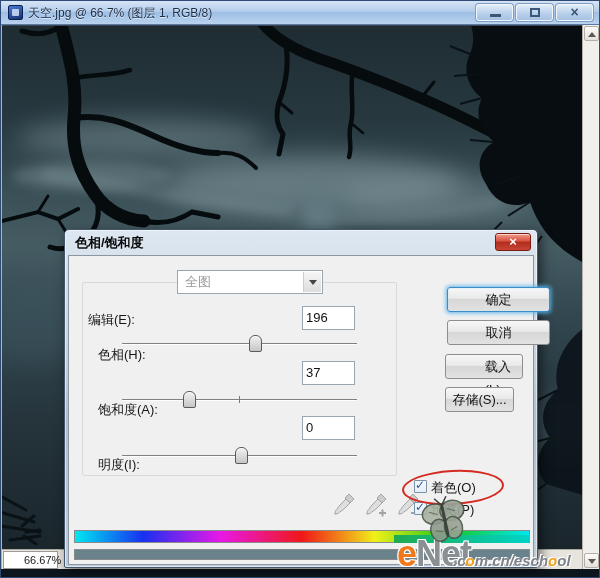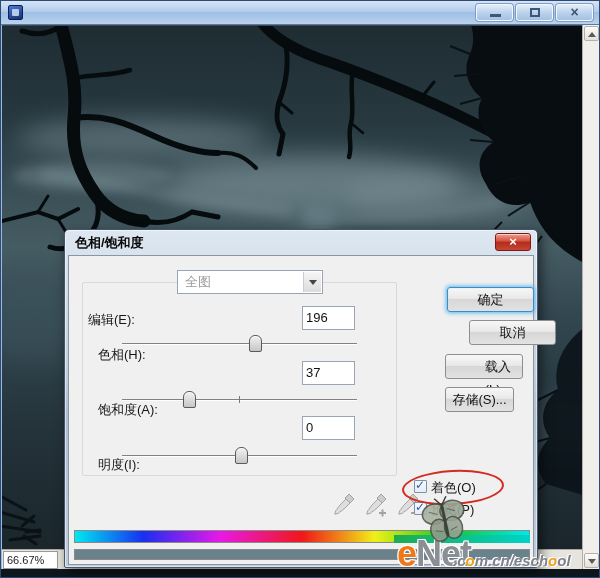--- a/index.html
+++ b/index.html
@@ -44,21 +44,21 @@
     position:absolute;left:581px;top:24px;width:17px;height:544px;
     background:#f1efeb;border-left:1px solid #b4b0a8;
   }
   .sb-btn{position:absolute;left:1px;width:15px;height:15px;background:linear-gradient(180deg,#fdfcfa,#e4e1da);border:1px solid #b4b0a8;border-radius:2px;}
   .sb-btn.up{top:1px;} .sb-btn.down{bottom:1px;}
   .tri-up{position:absolute;left:3px;top:5px;width:0;height:0;border-left:4px solid transparent;border-right:4px solid transparent;border-bottom:5px solid #5a5a5a;}
   .tri-down{position:absolute;left:3px;top:5px;width:0;height:0;border-left:4px solid transparent;border-right:4px solid transparent;border-top:5px solid #5a5a5a;}
   .statusbar{position:absolute;left:1px;top:548px;width:580px;height:20px;background:#e6e4dc;border-top:1px solid #aca89e;}
   .zoom-box{
     position:absolute;left:1px;top:1px;width:55px;height:18px;background:#fff;
-    border:1px solid #9a9a9a;font-size:11px;line-height:17px;padding-left:3px;color:#222;
+    border:1px solid #9a9a9a;font-size:11px;line-height:17px;padding-left:20px;color:#222;
   }
   .bottom-frame{position:absolute;left:0;top:568px;width:600px;height:10px;background:#0d161d;}
   
   .dialog{
     position:absolute;left:63px;top:228px;width:474px;height:339px;z-index:10;
     border:1px solid #46566a;border-radius:5px 5px 2px 2px;
     background:linear-gradient(180deg,#dde7f1 0%,#c3d0de 40%,#aebfd2 55%,#bfccdb 100%);
     box-shadow:3px 4px 12px rgba(0,0,0,.55), inset 0 0 0 1px rgba(255,255,255,.5);
   }
   .dlg-title{
@@ -92,21 +92,21 @@
   .slider{position:absolute;left:57px;width:235px;height:18px;}
   .slider .track{position:absolute;left:0;top:9px;width:100%;height:1px;background:#818181;box-shadow:0 1px 0 rgba(255,255,255,.9);}
   .slider .tick{position:absolute;top:6px;width:1px;height:7px;background:#7a7a7a;}
   .thumb{
     position:absolute;top:1px;width:13px;height:17px;
     background:linear-gradient(180deg,#f2f2f2,#c6c6c6);
     border:1px solid #5a5a5a;border-radius:6px 6px 2px 2px;
     box-shadow:inset 0 1px 0 #fff;
   }
   .btn{
-    position:absolute;width:87px;height:25px;border-radius:3px;
+    position:absolute;width:103px;height:25px;border-radius:3px;
     background:linear-gradient(180deg,#f7f7f7 0%,#e9e9e9 45%,#d7d7d7 50%,#e2e2e2 100%);
     border:1px solid #8e8e8e;font-size:13px;color:#111;text-align:center;line-height:23px;
   }
   .btn.default{border:1px solid #3c8cc8;box-shadow:0 0 4px 1px #5ab4ea, inset 0 0 2px #bfe4f8;}
   .checkrow{position:absolute;height:14px;}
   .checkbox{
     position:absolute;left:0;top:0;width:13px;height:13px;background:linear-gradient(180deg,#f4f8fb,#e6eef5);
     border:1px solid #7a92a8;border-radius:1px;
   }
   .checkbox span{position:absolute;left:0px;top:-3px;font-size:12px;font-weight:bold;color:#2a58a8;}
@@ -136,20 +136,21 @@
 </style>
 </head>
 <body>
 
 <div id="window">
 
   <div class="titlebar">
     <div class="doc-icon">
         <i></i>
       </div>
+    <div class="title-text">天空.jpg @ 66.7% (图层 1, RGB/8)</div>
     <div class="win-controls">
       <div class="win-btn">
           <div class="glyph-min"></div>
         </div>
       <div class="win-btn">
           <div class="glyph-max"></div>
         </div>
       <div class="win-btn">
           <div class="glyph-close">×</div>
         </div>
@@ -280,21 +281,21 @@
     </div>
 
     <div class="dlg-label" style="left:30px;top:190px;">明度(I):</div>
     <div class="num-input" style="left:237px;top:186px;">0</div>
     <div class="slider" style="top:216px;">
       <div class="track"></div>
       <div class="thumb" style="left:113px;"></div>
     </div>
 
     <div class="btn default" style="left:382px;top:57px;">确定</div>
-    <div class="btn" style="left:404px;top:90px;">取消</div>
+    <div class="btn" style="left:382px;top:90px;">取消</div>
     <div class="btn" style="left:380px;top:124px;width:78px;padding-left:28px;">载入(L)...</div>
     <div class="btn" style="left:380px;top:157px;width:69px;">存储(S)...</div>
 
     <div class="droppers">
       <svg class="dropper" style="left:0;" viewBox="0 0 24 28">
         <path d="M16,3 l5,5 -4,4 -5,-5 z" fill="#c0c0c0" stroke="#8a8a8a"></path>
         <path d="M13,8 L7,14 c-2,2 -2.5,4 -4.5,6 l-0.7,3.2 3.2,-0.7 c2,-2 4,-2.5 6,-4.5 L17,12 Z" fill="#d9d9d9" stroke="#8a8a8a"></path>
       </svg>
       <svg class="dropper" style="left:32px;" viewBox="0 0 24 28">
         <path d="M16,3 l5,5 -4,4 -5,-5 z" fill="#c0c0c0" stroke="#8a8a8a"></path>

